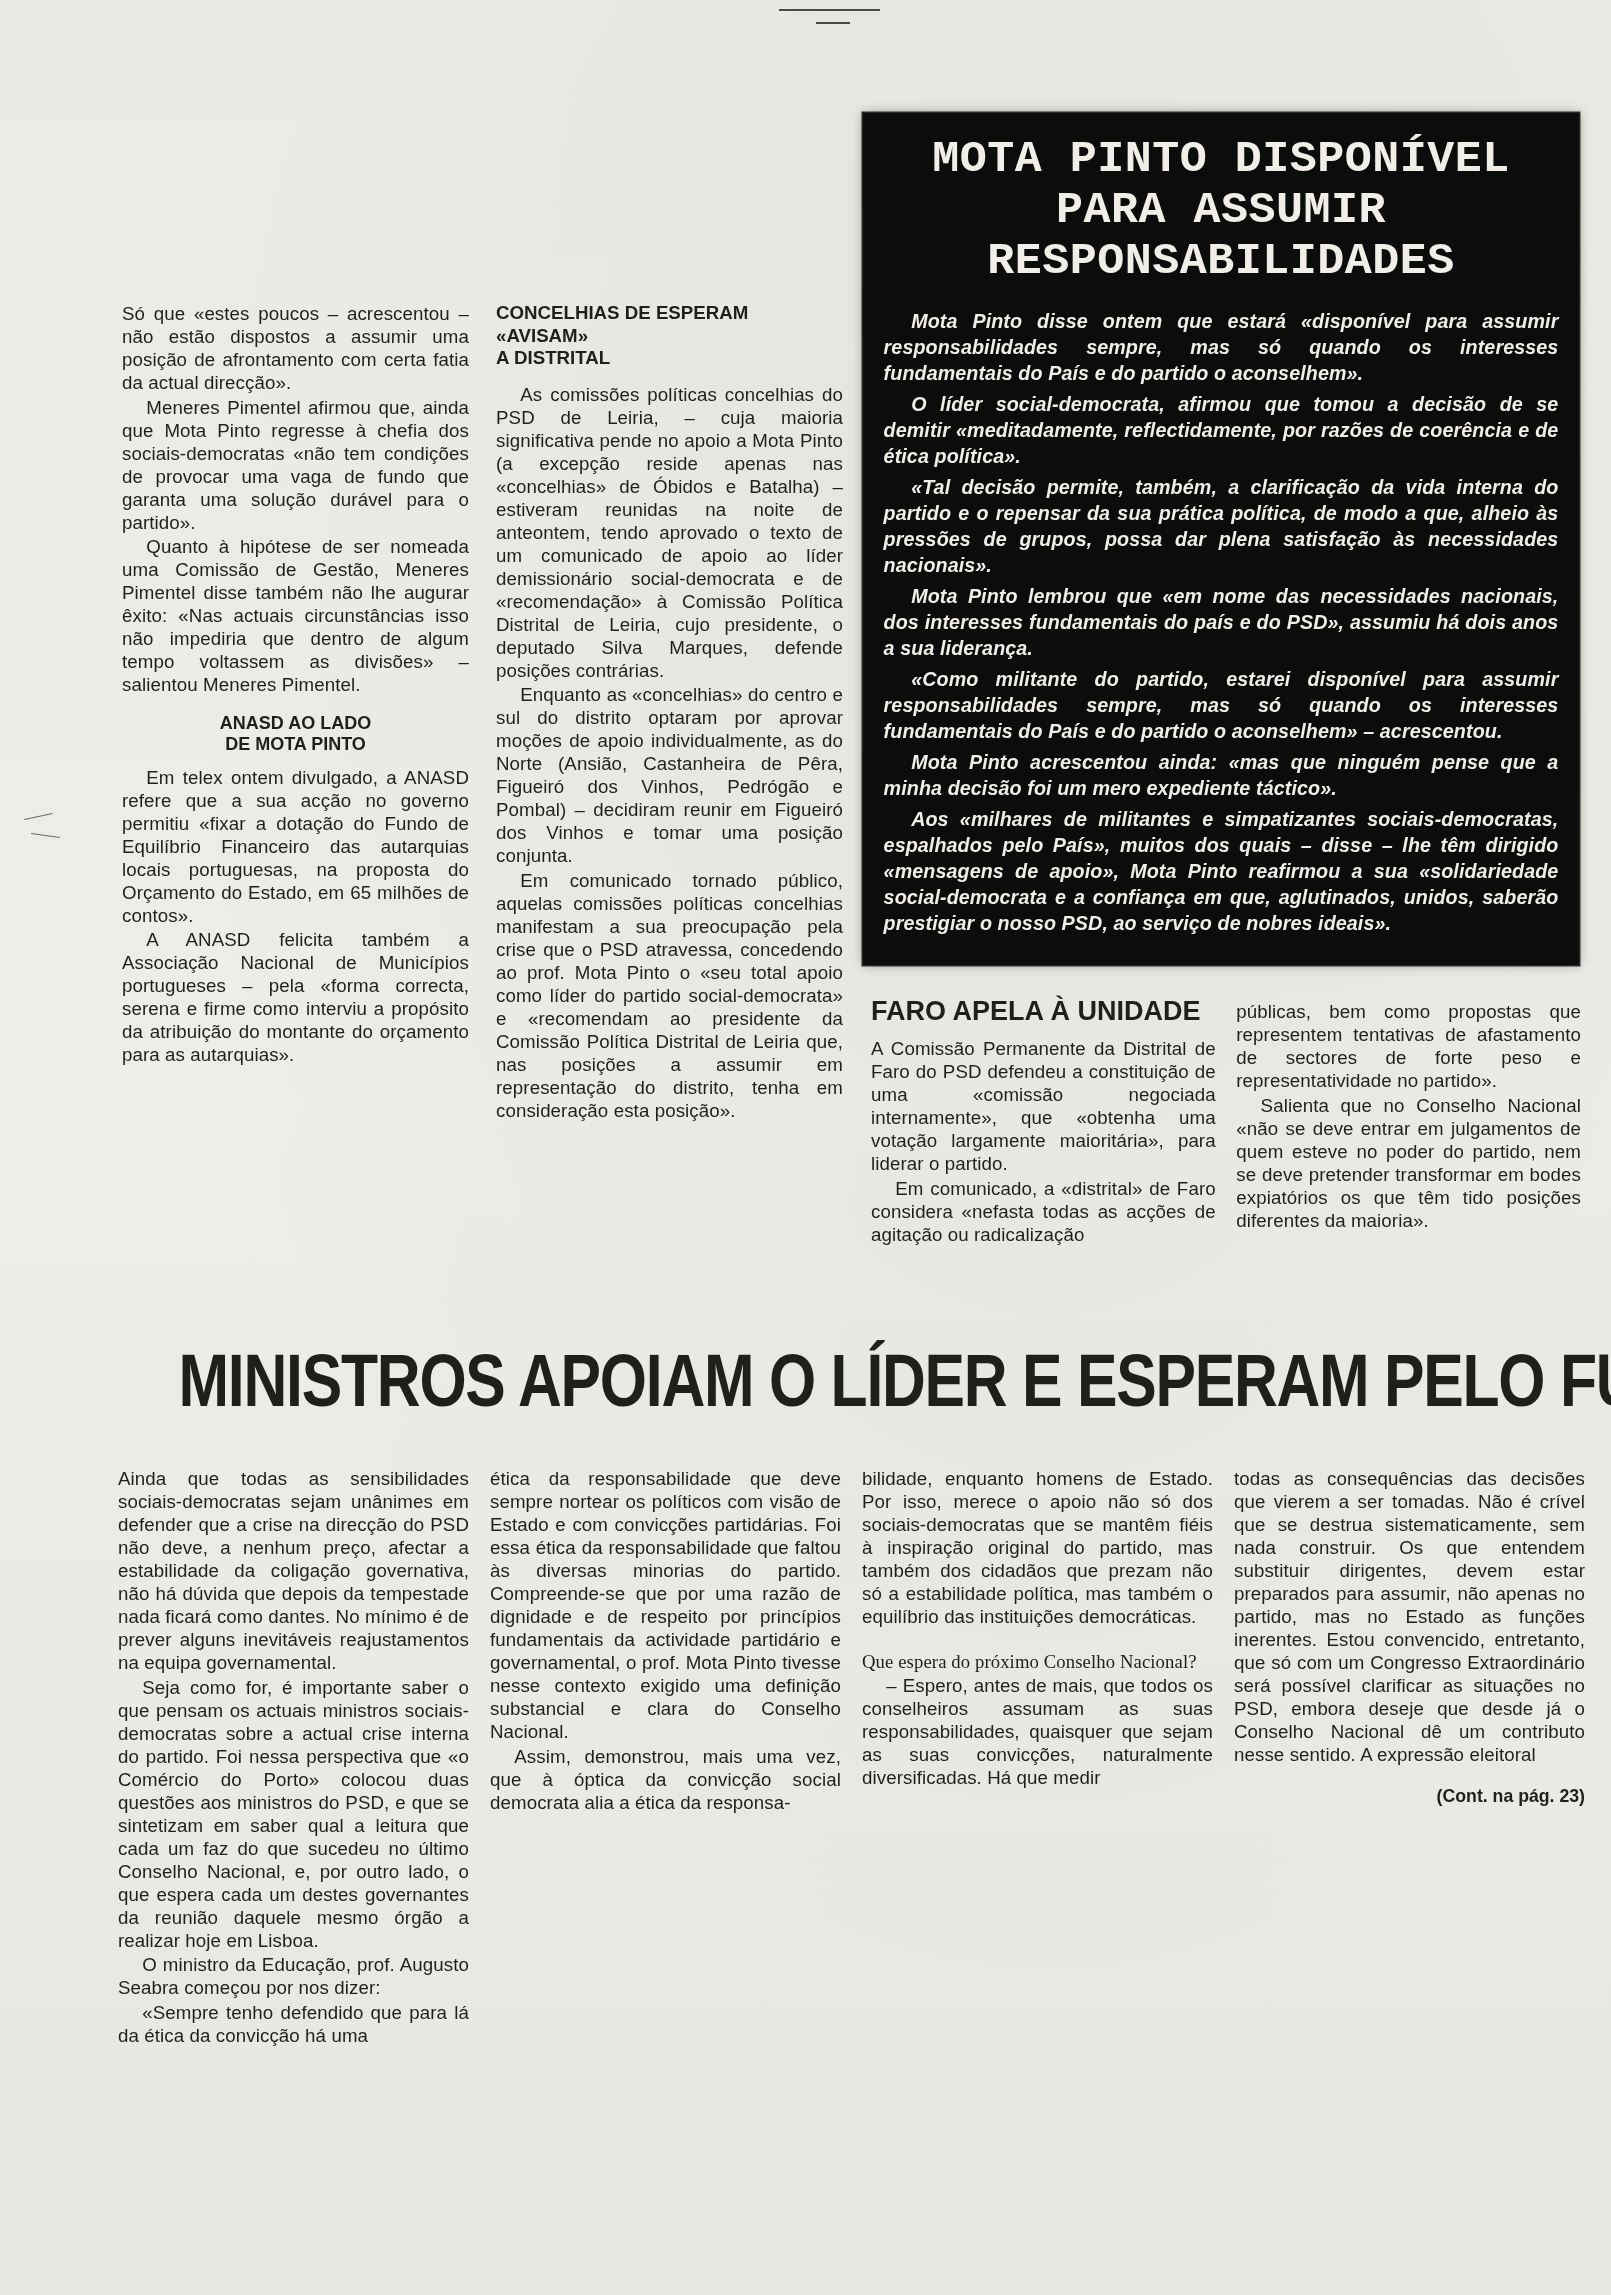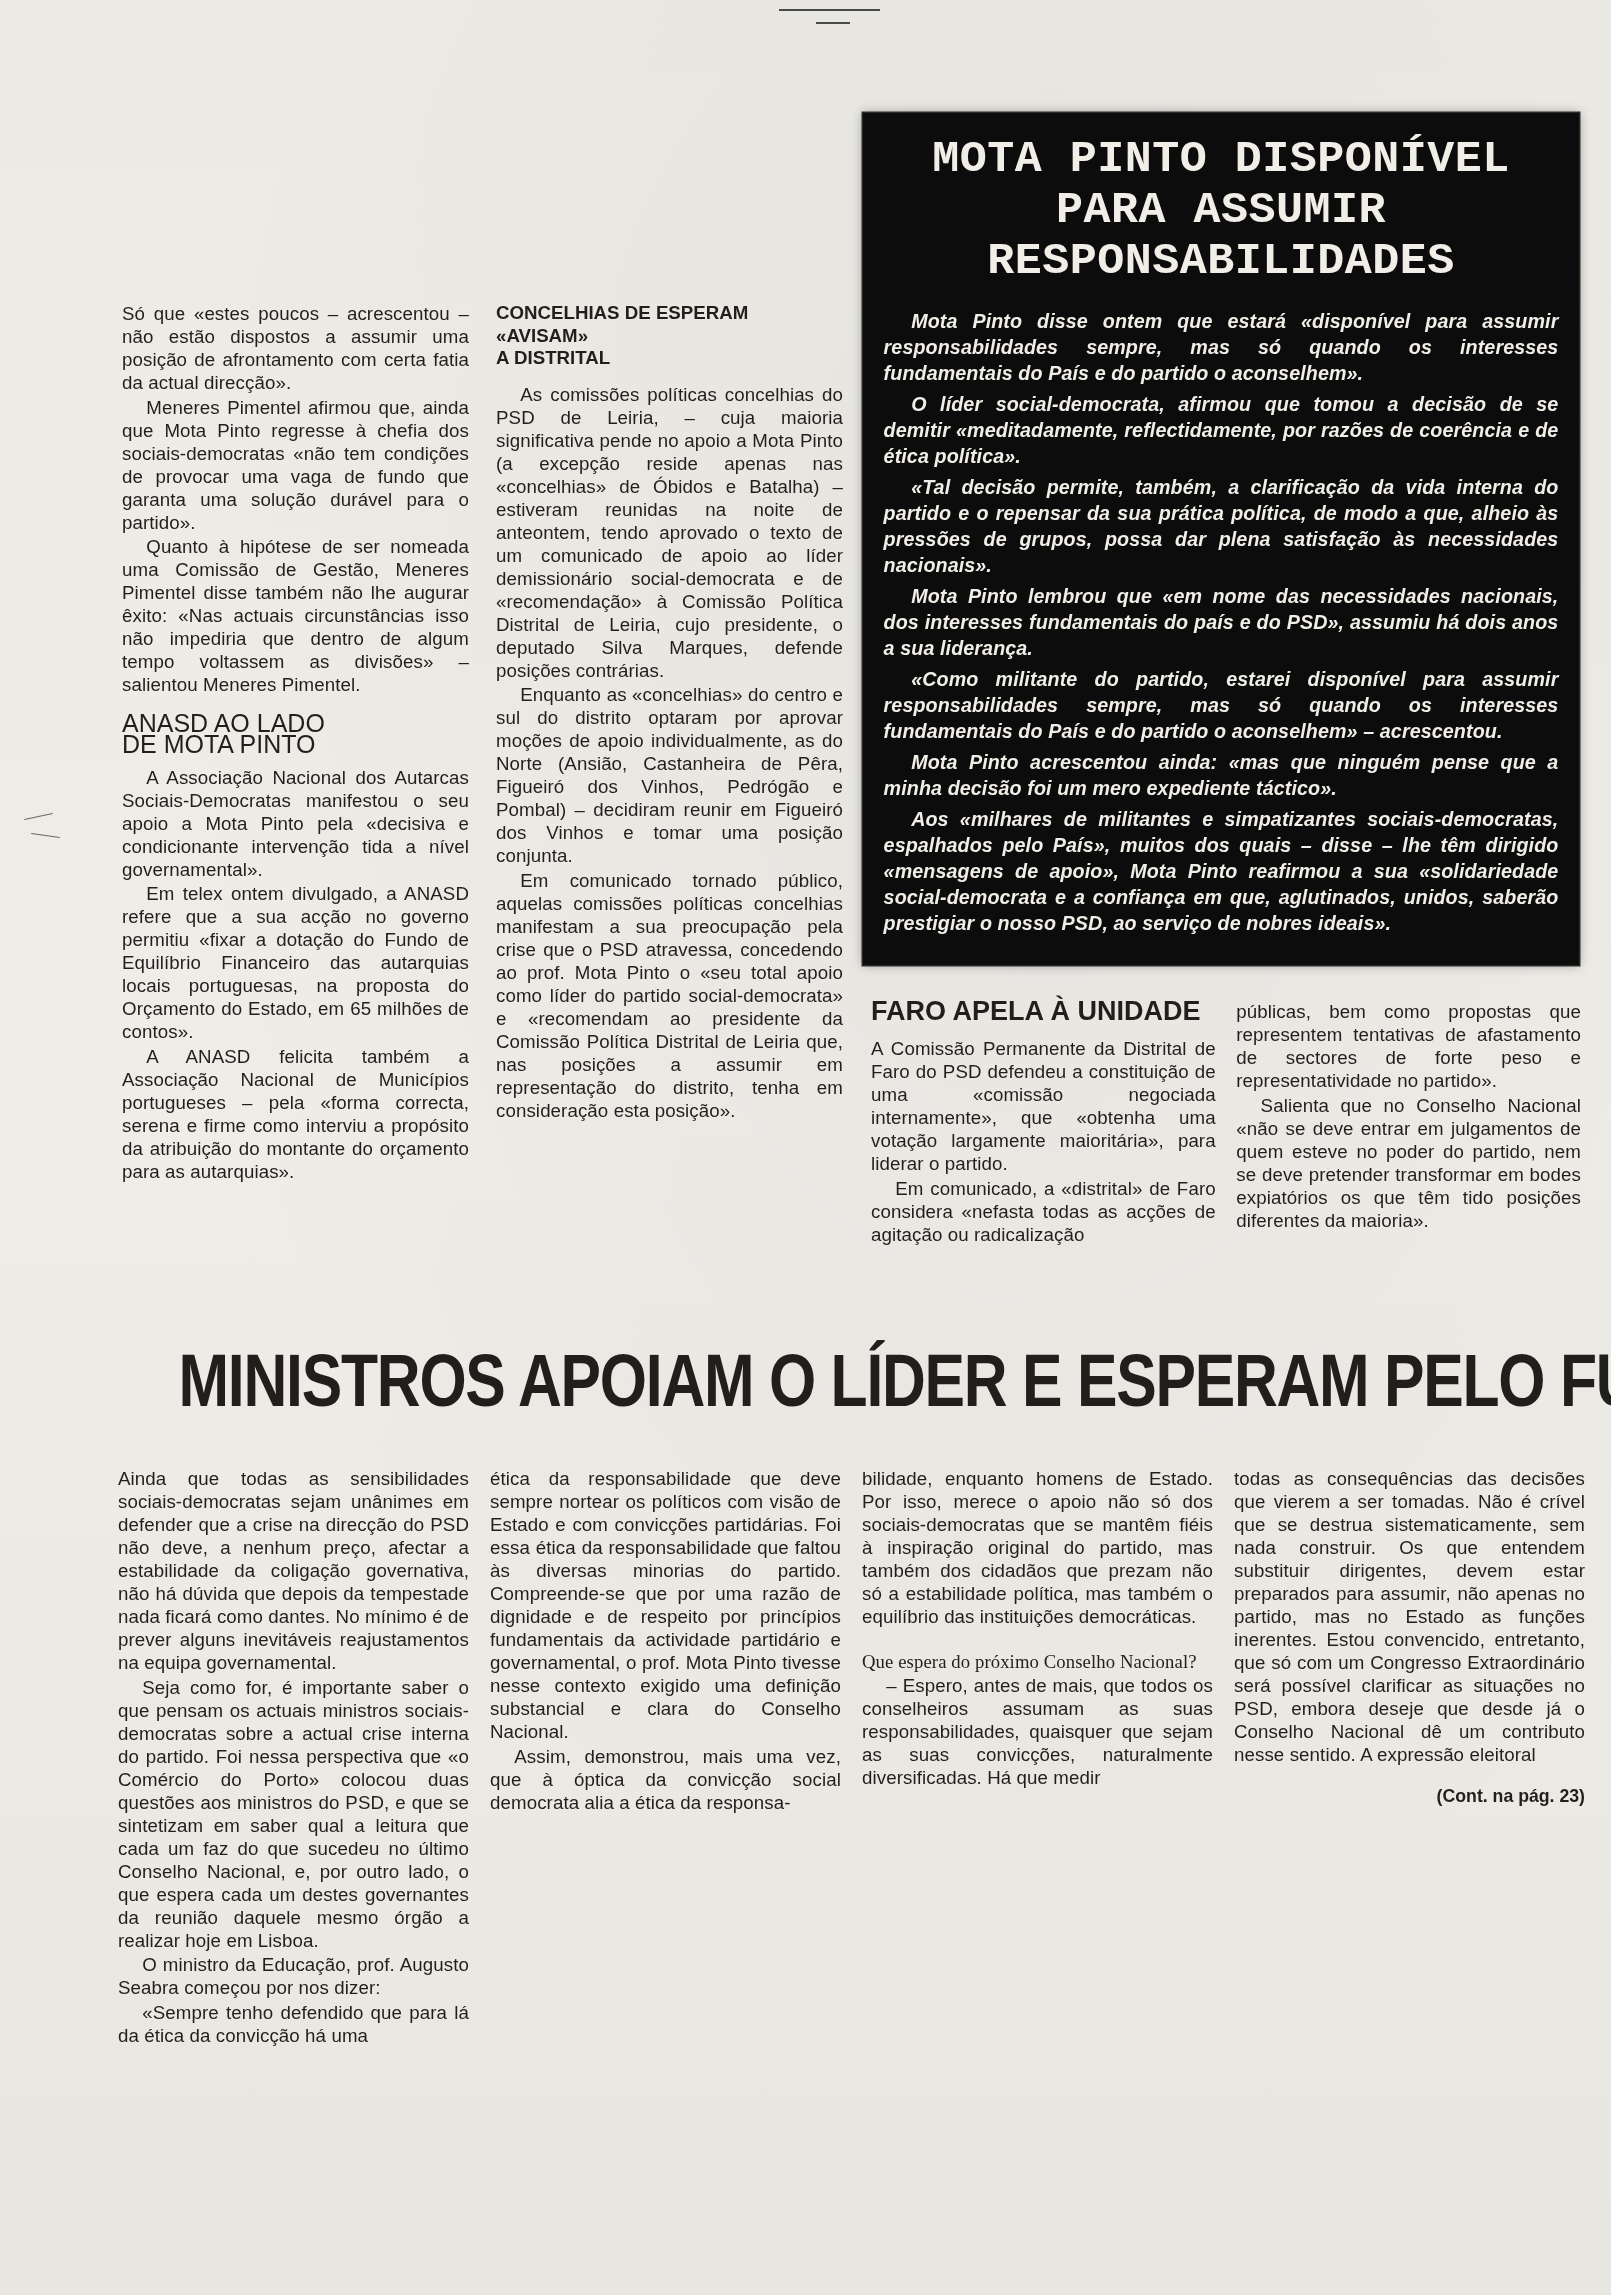--- a/index.html
+++ b/index.html
@@ -39,21 +39,21 @@
   p.body.noindent{text-indent:0;}
 
   
   .top-left{
     position:absolute;left:122px;top:302px;width:722px;
     display:flex;gap:27px;align-items:flex-start;
   }
   .top-left .col{width:347px;}
   .subhead{
     margin:16.7px 0 9.8px 0;
-    font-size:25px;line-height:21.6px;font-weight:normal;
+    font-size:18px;line-height:21.6px;font-weight:bold;text-align:center;
   }
   .subhead span{display:block;}
   .colhead{
     margin:0 0 12.8px 0;
     font-size:18.7px;line-height:22.6px;font-weight:bold;
   }
   .colhead span{display:block;}
 
   
   .mota-box{
@@ -127,21 +127,20 @@
   <section class="top-left">
 
     <article class="col">
       <p class="body noindent">Só que «estes poucos – acrescentou – não estão dispostos a assumir uma posição de afrontamento com certa fatia da actual direcção».</p>
       <p class="body">Meneres Pimentel afirmou que, ainda que Mota Pinto regresse à chefia dos sociais-democratas «não tem condições de provocar uma vaga de fundo que garanta uma solução durável para o partido».</p>
       <p class="body">Quanto à hipótese de ser nomeada uma Comissão de Gestão, Meneres Pimentel disse também não lhe augurar êxito: «Nas actuais circunstâncias isso não impediria que dentro de algum tempo voltassem as divisões» – salientou Meneres Pimentel.</p>
       <h3 class="subhead">
         <span>ANASD AO LADO</span>
         <span>DE MOTA PINTO</span>
       </h3>
-      <p class="body">A Associação Nacional dos Autarcas Sociais-Democratas manifestou o seu apoio a Mota Pinto pela «decisiva e condicionante intervenção tida a nível governamental».</p>
       <p class="body">Em telex ontem divulgado, a ANASD refere que a sua acção no governo permitiu «fixar a dotação do Fundo de Equilíbrio Financeiro das autarquias locais portuguesas, na proposta do Orçamento do Estado, em 65 milhões de contos».</p>
       <p class="body">A ANASD felicita também a Associação Nacional de Municípios portugueses – pela «forma correcta, serena e firme como interviu a propósito da atribuição do montante do orçamento para as autarquias».</p>
     </article>
 
     <article class="col">
       <h3 class="colhead">
         <span>CONCELHIAS DE ESPERAM</span>
         <span>«AVISAM»</span>
         <span>A DISTRITAL</span>
       </h3>

